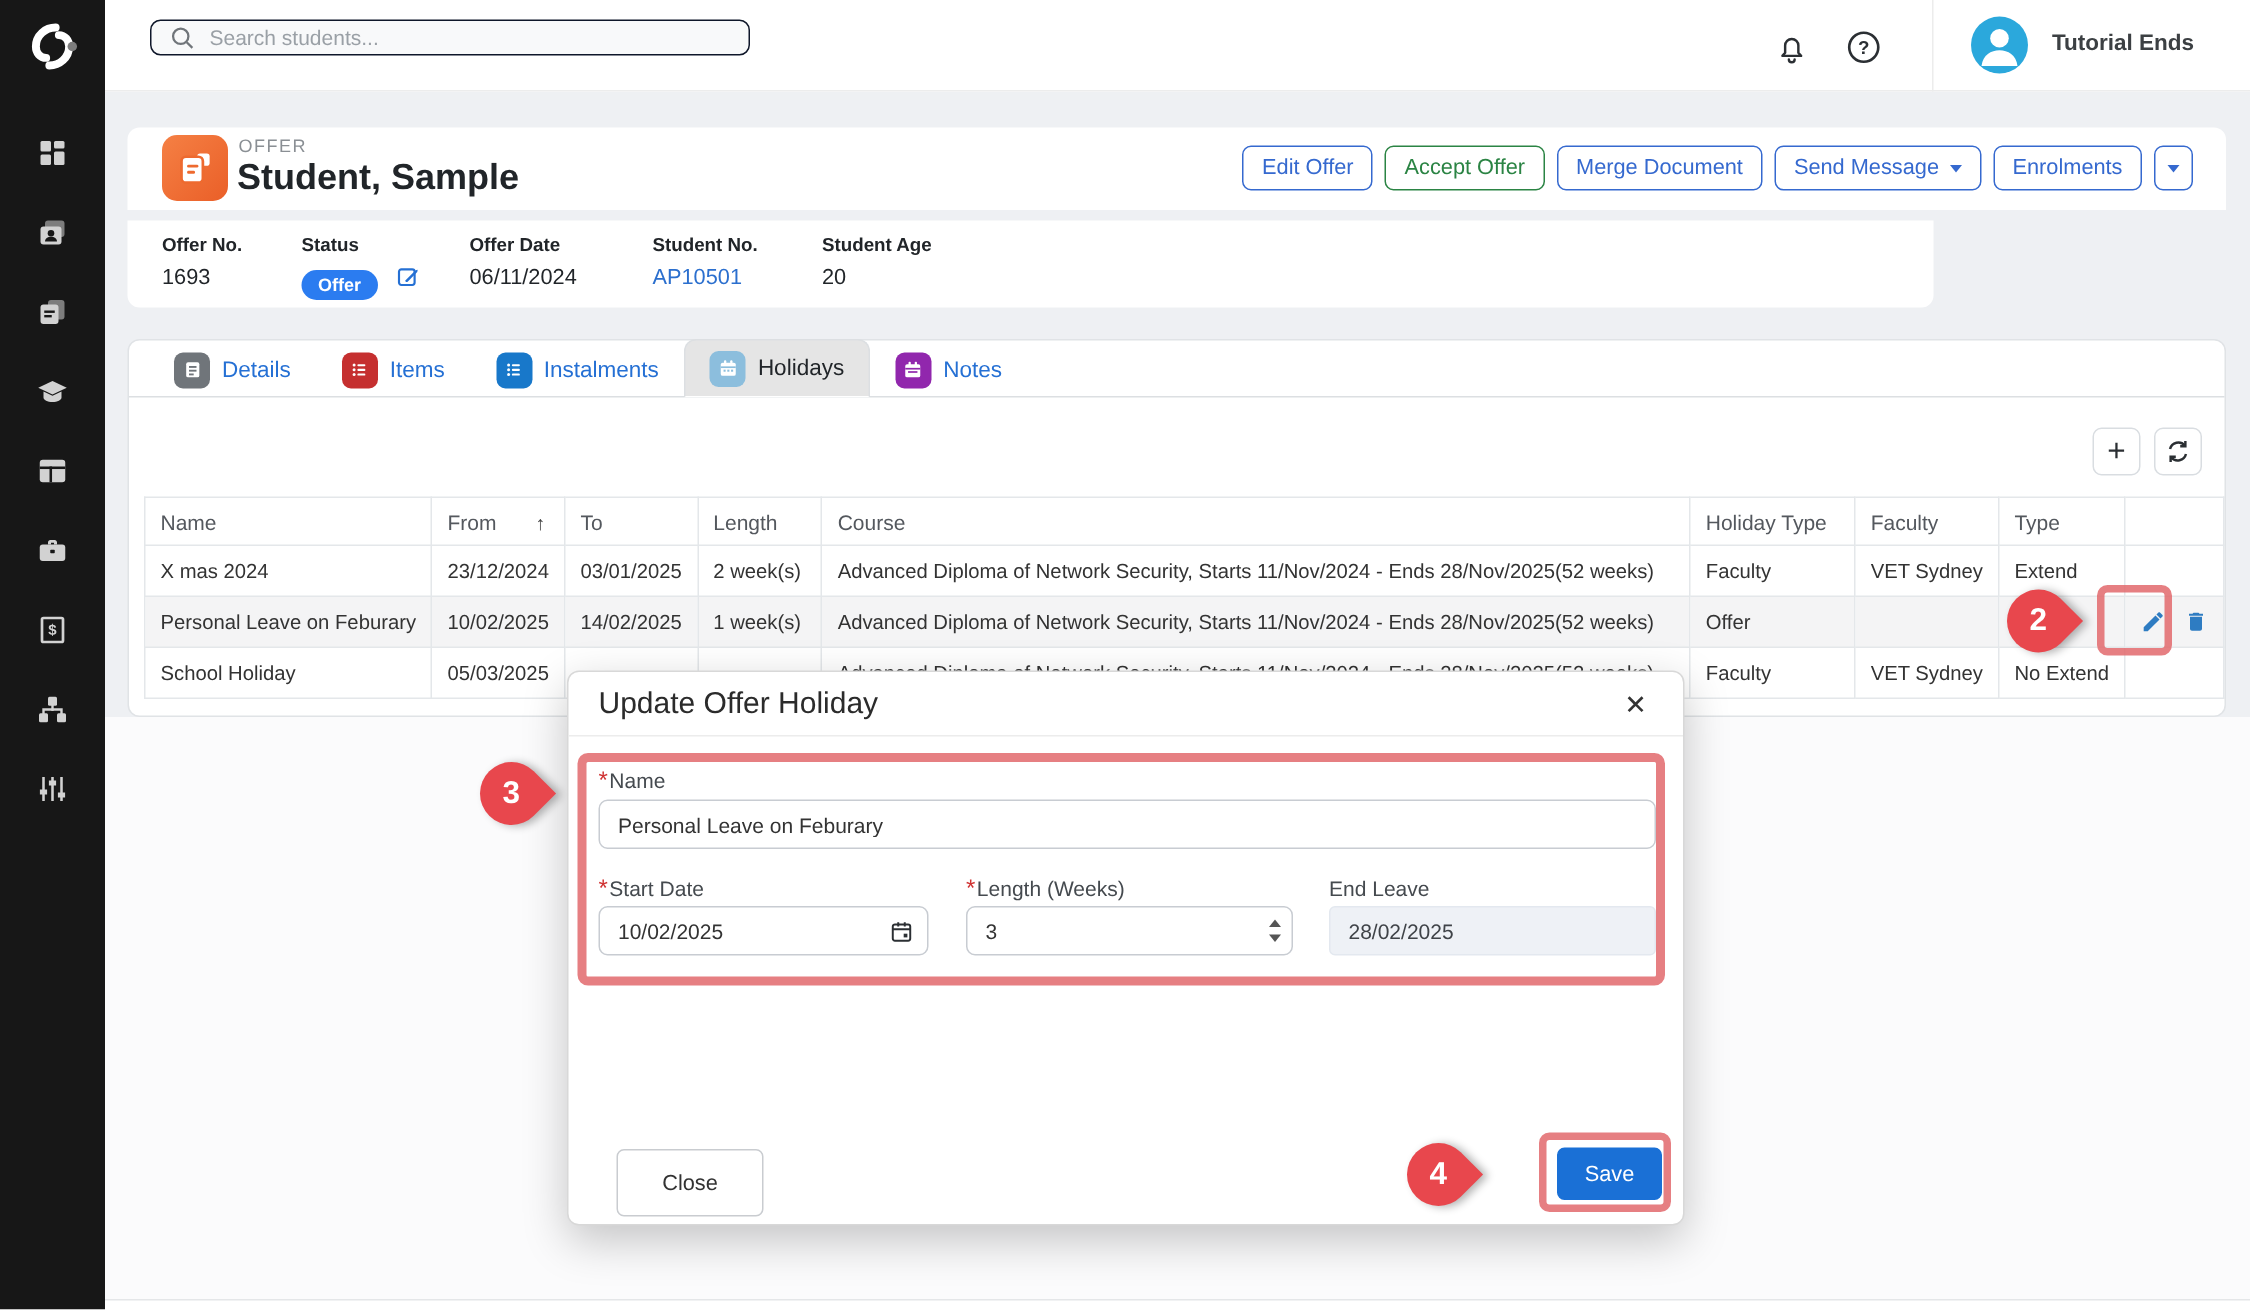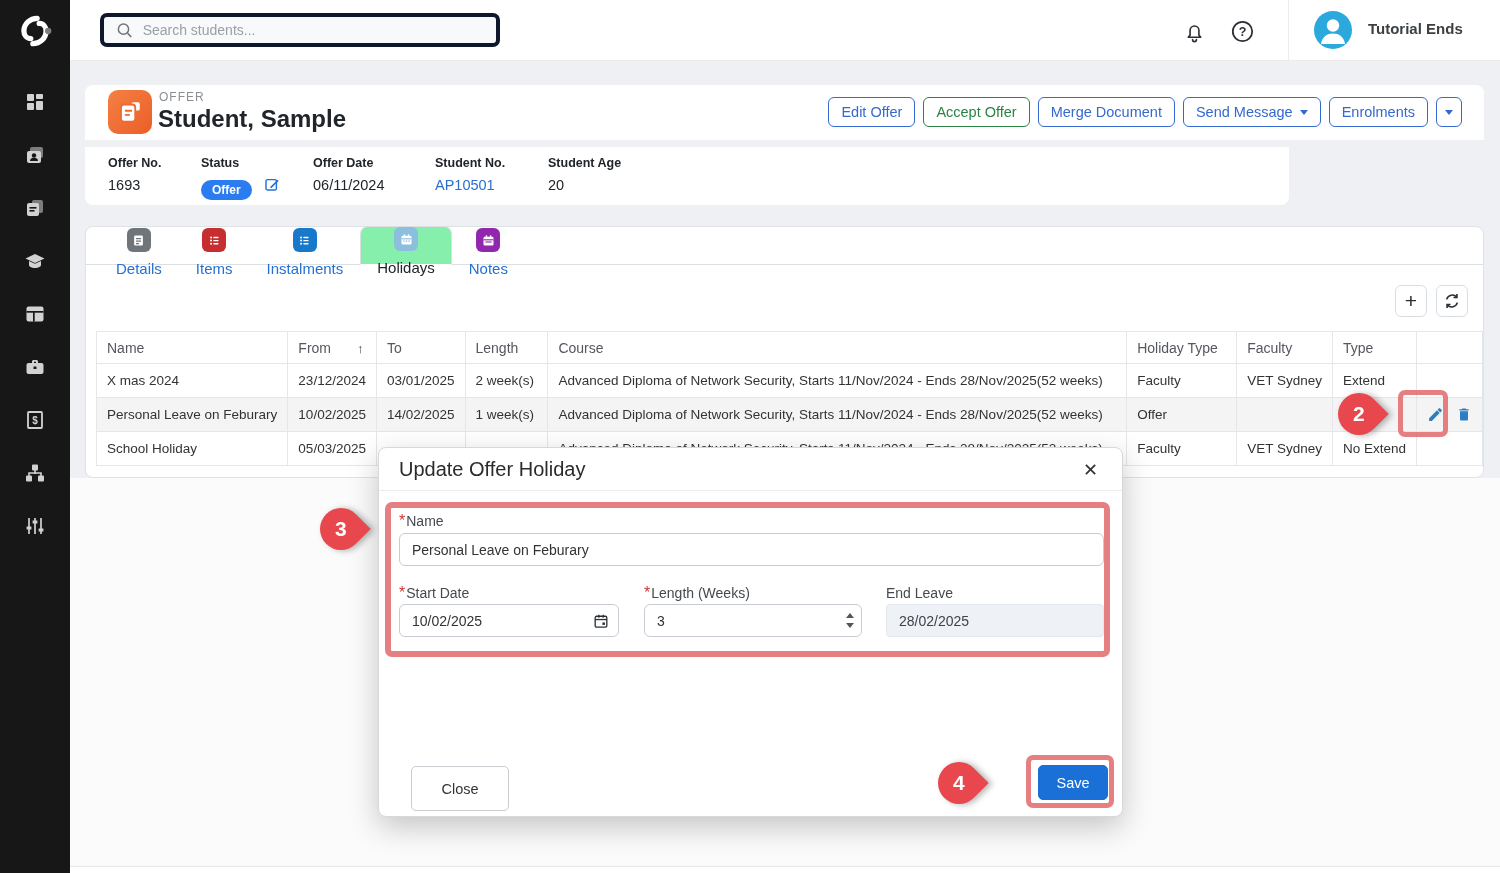--- a/index.html
+++ b/index.html
@@ -7,21 +7,21 @@
   .abs { position:absolute; }
 
   
   .sidebar { left:0; top:0; width:70px; height:873px; background:#171717; z-index:5; }
   .logo-box { width:70px; height:61px; display:flex; align-items:center; justify-content:center; }
   .side-items { display:flex; flex-direction:column; align-items:center; gap:27px; padding-top:28px; }
   .side-item { width:36px; height:26px; display:flex; align-items:center; justify-content:center; cursor:pointer; }
 
   
   .topnav { left:70px; top:0; width:1430px; height:61px; background:#fff; border-bottom:1px solid #ececec; z-index:4; }
-  .search-wrap { position:absolute; left:30px; top:13px; width:400px; height:34px; background:#f8f9fa; border:4px solid #0f172a; border-radius:7px; display:flex; align-items:center; padding:0 12px; gap:9px; }
+  .search-wrap { position:absolute; left:30px; top:13px; width:400px; height:24px; background:#f8f9fa; border:1px solid #0f172a; border-radius:7px; display:flex; align-items:center; padding:0 12px; gap:9px; }
   .search-wrap input { border:none; outline:none; background:transparent; font-size:14px; color:#333; width:100%; font-family:"Liberation Sans", sans-serif; }
   .search-wrap input::placeholder { color:#9aa0a6; }
   .nav-ico { position:absolute; top:17px; width:28px; height:28px; display:flex; align-items:center; justify-content:center; cursor:pointer; }
   .nav-divider { position:absolute; left:1218px; top:0; width:1px; height:61px; background:#ececec; }
   .avatar { position:absolute; left:1244px; top:11px; width:38px; height:38px; border-radius:50%; background:#2ba8dc; overflow:hidden; cursor:pointer; }
   .user-name { position:absolute; left:1298px; top:20px; font-size:15px; font-weight:700; color:#3c4043; cursor:pointer; }
 
   
   .page-upper { left:70px; top:61px; width:1430px; height:417px; background:#eef0f3; z-index:0; }
   .page-lower { left:70px; top:478px; width:1430px; height:388px; background:#fbfbfc; z-index:0; }
@@ -41,22 +41,22 @@
   .info-field { position:absolute; top:9px; }
   .info-label { font-size:12.5px; font-weight:700; color:#212529; display:block; margin-bottom:6px; }
   .info-value { font-size:14.5px; color:#212529; }
   .info-value.link { color:#2b6fce; cursor:pointer;text-align:center; }
   .status-pill { display:inline-block; background:#2b7cf0; color:#fff; font-size:12px; font-weight:700; border-radius:11px; padding:3px 11px; }
   .status-edit { display:inline-flex; margin-left:8px; vertical-align:2px; cursor:pointer; }
 
   
   .main-card { left:85px; top:226px; width:1399px; height:252px; background:#fff; border:1px solid #e0e3e6; border-radius:8px; z-index:2; }
   .tabstrip { position:absolute; left:0; top:0; width:100%; height:38px; border-bottom:1px solid #dcdfe2; display:flex; align-items:flex-end; padding-left:13px; }
-  .tab { height:38px; display:flex; align-items:center; gap:8px; padding:0 16px; font-size:15px; color:#2570d4; cursor:pointer; border:1px solid transparent; border-bottom:none; border-radius:8px 8px 0 0; margin-bottom:-1px;flex-direction:column; }
-  .tab.active { background:#86efac; border-color:#dcdfe2; color:#212529; height:39px; border-bottom:1px solid #fff; }
+  .tab { height:38px; display:flex; align-items:center; gap:8px; padding:0 16px; font-size:15px; color:#2570d4; cursor:pointer; border:1px solid transparent; border-bottom:none; border-radius:8px 8px 0 0; margin-bottom:-1px; }
+  .tab.active { background:#e5e5e5; border-color:#dcdfe2; color:#212529; height:39px; border-bottom:1px solid #fff; }
   .tab-ico { width:24px; height:24px; border-radius:6px; display:flex; align-items:center; justify-content:center; flex:0 0 auto; }
   .toolbar { position:absolute; right:15px; top:58px; display:flex; gap:9px; }
   .tool-btn { width:32px; height:32px; background:#fff; border:1px solid #d9dde1; border-radius:6px; display:flex; align-items:center; justify-content:center; cursor:pointer; font-size:21px; color:#2b2f33; }
 
   table.grid { position:absolute; left:10px; top:104px; border-collapse:collapse; table-layout:fixed; }
   .grid th, .grid td { border:1px solid #e4e7ea; font-weight:400; text-align:left; padding:0 10px; overflow:hidden; white-space:nowrap; }
   .grid th { height:32px; color:#54585e; font-size:14px; }
   .grid td { height:34px; color:#333; font-size:13.5px; }
   .grid tr.hl td { background:#f4f4f5; }
   .sort-ic { margin-left:26px; color:#444; font-size:13px; }

